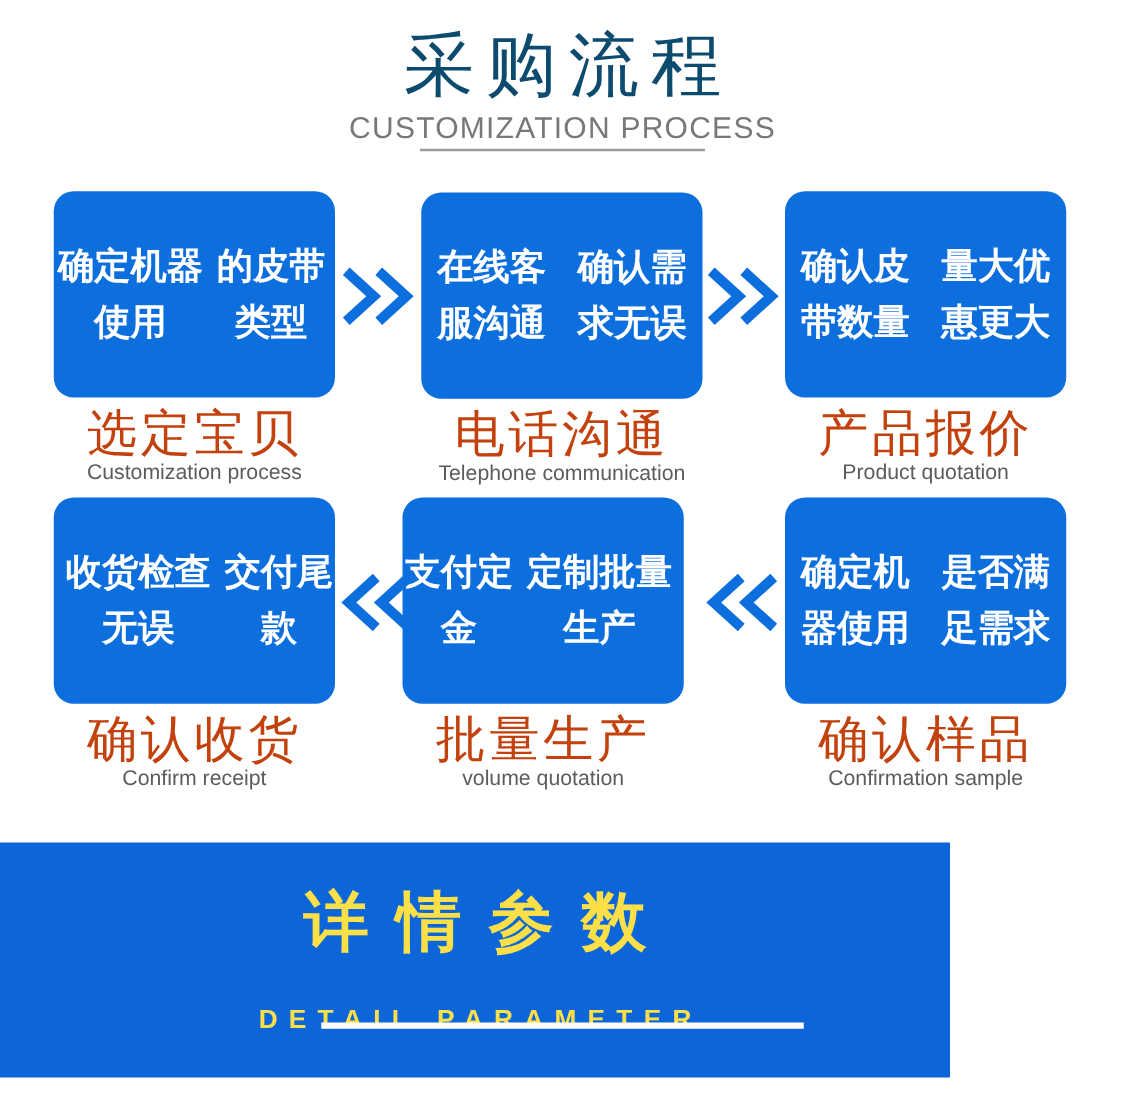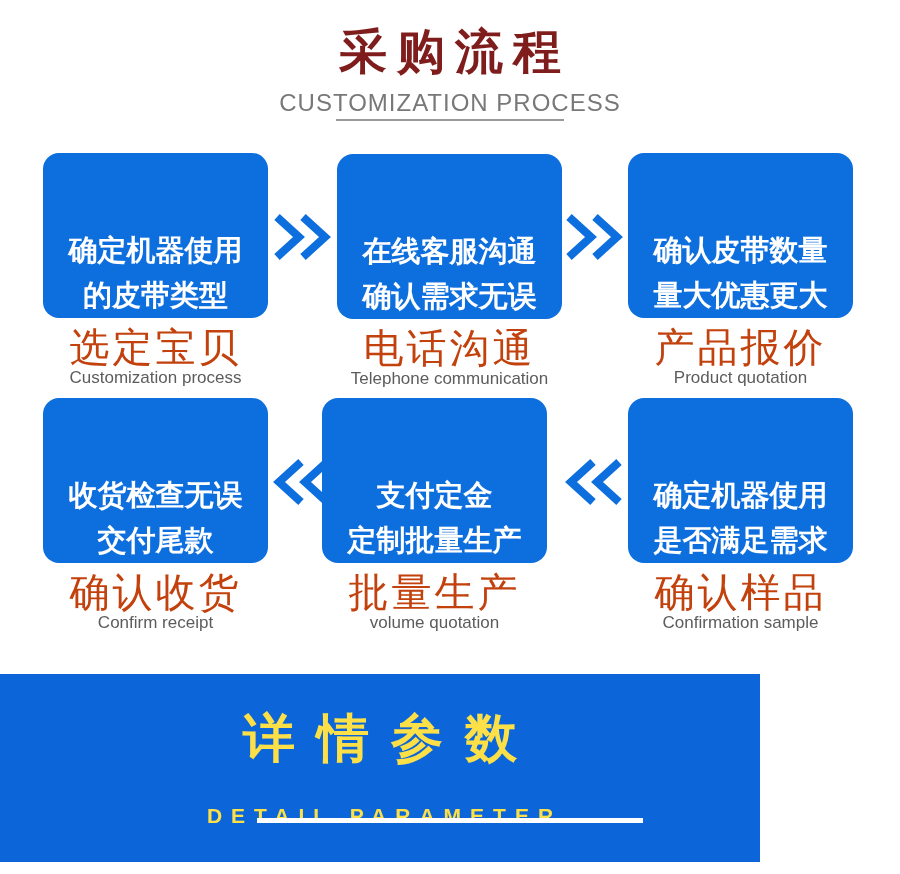--- a/index.html
+++ b/index.html
@@ -14,23 +14,23 @@
     overflow: hidden;
     margin: 0 auto;
   }
 
   
   .header-title {
     position: absolute;
     top: 24px; left: 0;
     width: 100%;
     text-align: center;
-    font-size: 48px;
-    font-weight: bold;
-    color: #7f1d1d;
+    font-size: 56px;
+    font-weight: normal;
+    color: #0c4a6e;
     letter-spacing: 10px;
     text-indent: 10px;
     line-height: 56px;
   }
   .header-sub {
     position: absolute;
     top: 90px; left: 0;
     width: 100%;
     text-align: center;
     font-size: 24px;
@@ -53,21 +53,21 @@
   .s3 { left: 43px;  top: 398px; }
   .s4 { left: 322px; top: 398px; }
   .s5 { left: 628px; top: 398px; }
 
   .box {
     width: 225px; height: 165px;
     border-radius: 16px;
     background: #0d6ede;
     color: #ffffff;
     display: flex;
-    flex-direction: column;
+    flex-direction: row;
     justify-content: flex-end;
     align-items: center;
     font-size: 29px;
     font-weight: bold;
     line-height: 45px;
     text-align: center;
   }
   .cap-cn {
     margin-top: 11px;
     text-align: center;

